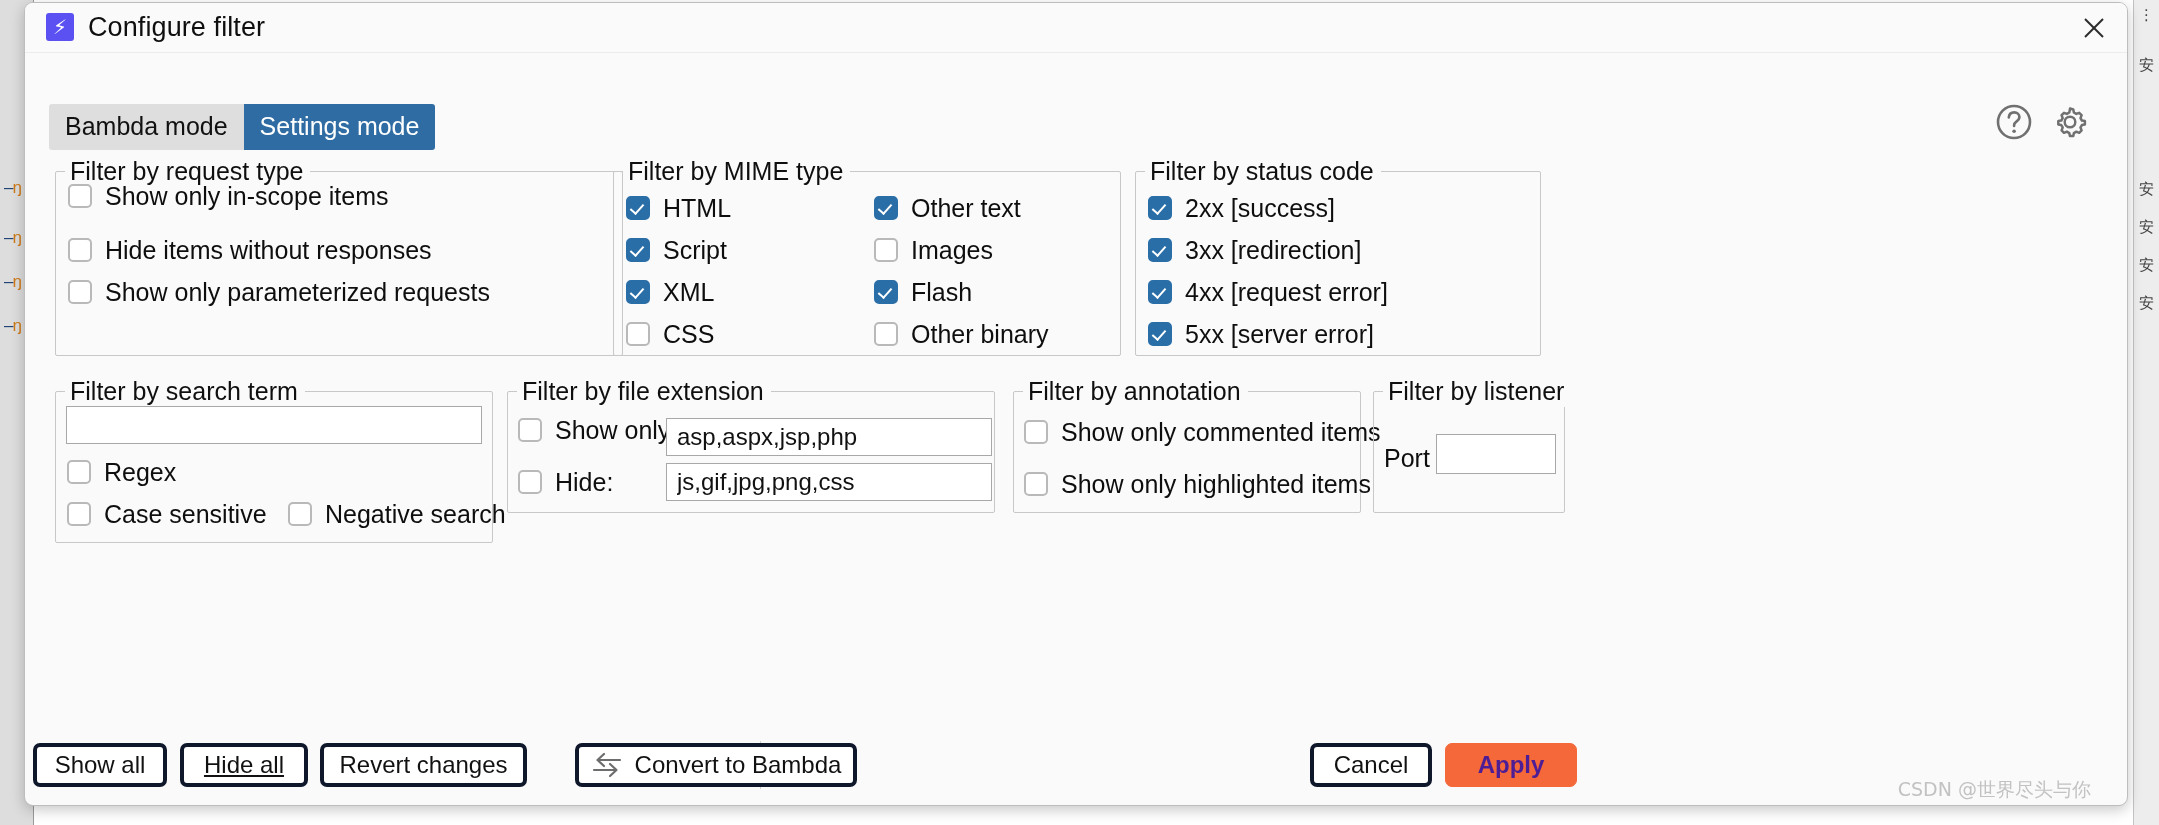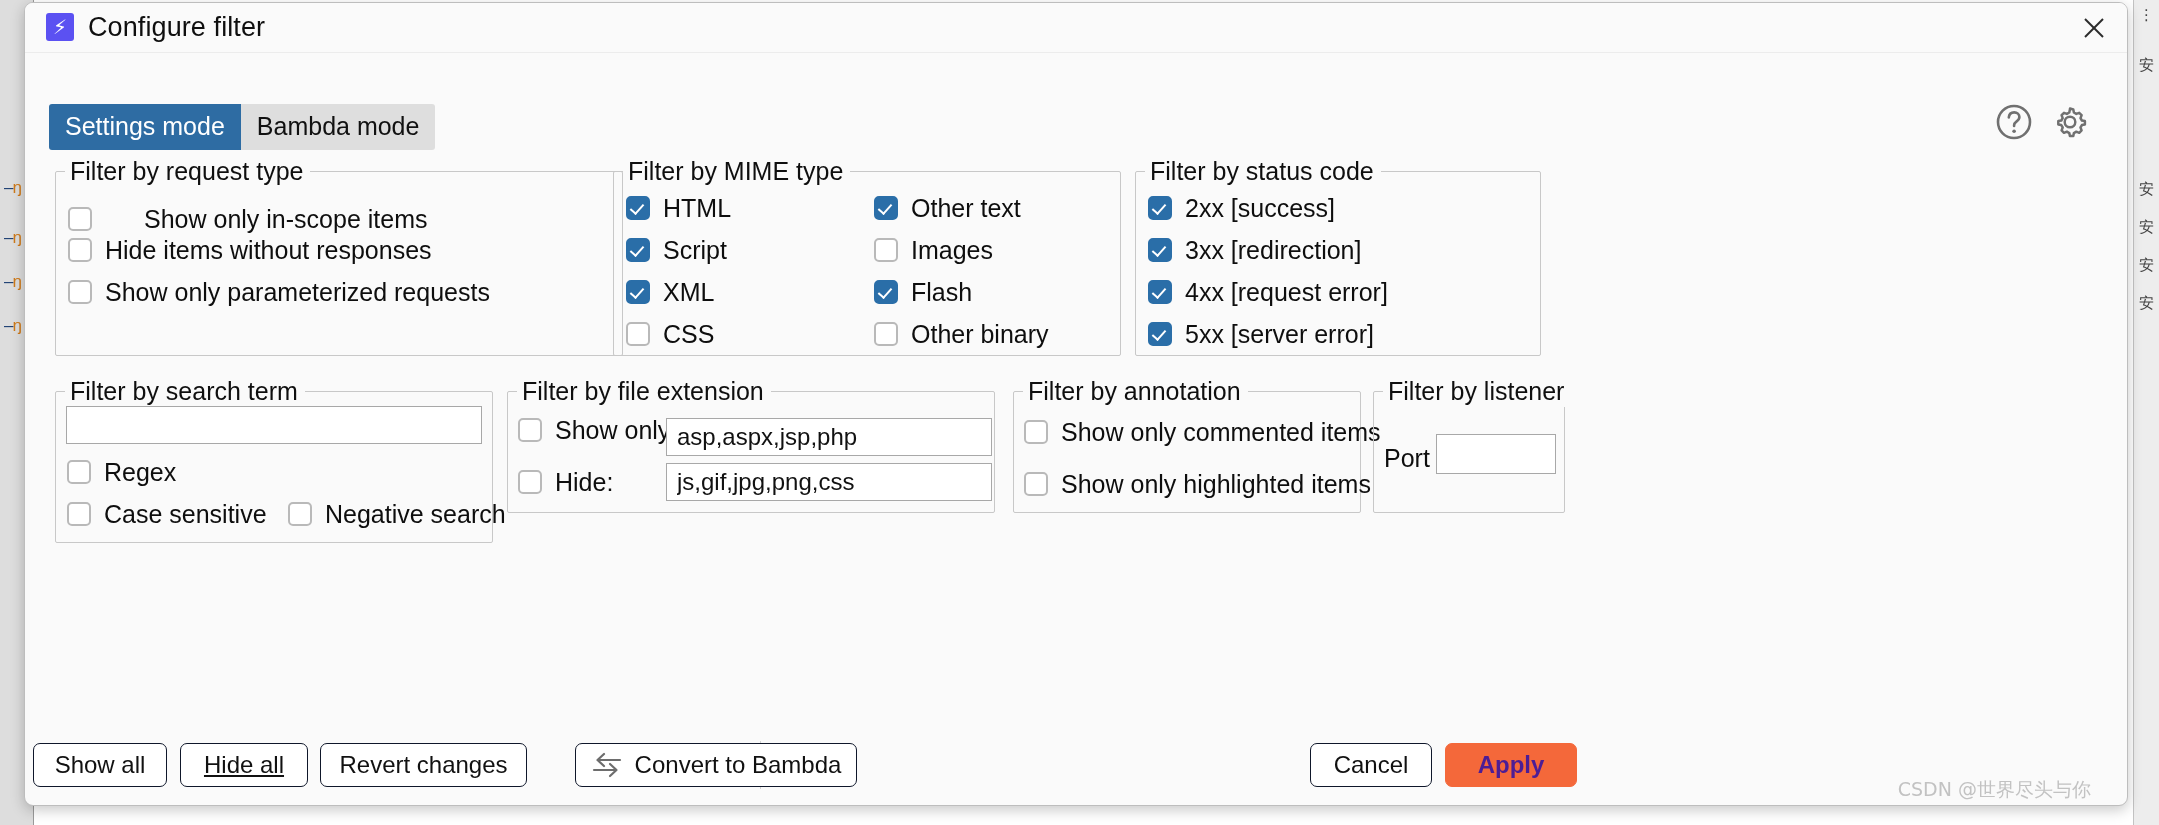--- a/index.html
+++ b/index.html
@@ -228,21 +228,21 @@
     font-size: 25px;
     line-height: 28px;
     color: #0e0e0e;
     white-space: nowrap;
   }
 
   
   .btn {
     position: absolute;
     background: #ffffff;
-    border: 1px solid #0f172a;
+    border: 4px solid #0f172a;
     border-radius: 7px;
     font-size: 24px;
     color: #111;
     cursor: pointer;
     box-sizing: border-box;
     font-family: "Liberation Sans", sans-serif;
     display: flex;
     align-items: center;
     justify-content: center;
     gap: 12px;
@@ -302,22 +302,22 @@
     <div id="dialog-title">Configure filter</div>
     <div id="close-btn">
       <svg width="38" height="38" viewBox="0 0 38 38" aria-hidden="true">
         <line x1="10" y1="10" x2="28" y2="28" stroke="#2b2b2b" stroke-width="2"></line>
         <line x1="28" y1="10" x2="10" y2="28" stroke="#2b2b2b" stroke-width="2"></line>
       </svg>
     </div>
   </div>
 
   <div id="tab-row">
+    <div class="tab inactive">Bambda mode</div>
     <div class="tab active">Settings mode</div>
-    <div class="tab inactive">Bambda mode</div>
   </div>
 
   <div id="help-icon-btn">
     <svg width="42" height="42" viewBox="0 0 42 42" aria-hidden="true">
       <circle cx="21" cy="21" r="16" fill="none" stroke="#707070" stroke-width="2.6"></circle>
       <path d="M15.8 16.4c0.3-3.2 2.6-5 5.4-5 2.9 0 5.2 1.9 5.2 4.7 0 2.4-1.4 3.4-3 4.5-1.5 1.1-2.3 1.9-2.3 3.6v0.7" fill="none" stroke="#707070" stroke-width="2.6" stroke-linecap="round"></path>
       <circle cx="21.1" cy="30.3" r="1.8" fill="#707070"></circle>
     </svg>
   </div>
 
@@ -326,21 +326,21 @@
       <g fill="none" stroke="#707070" stroke-width="2.5" stroke-linejoin="round">
         <path d="M21 7.5 l3.3 1.0 0.6 3.0 2.4 1.4 2.9-1.1 2.4 2.4 -1.1 2.9 1.4 2.4 3.0 0.6 0 3.4 -3.0 0.6 -1.4 2.4 1.1 2.9 -2.4 2.4 -2.9-1.1 -2.4 1.4 -0.6 3.0 -3.4 0 -0.6-3.0 -2.4-1.4 -2.9 1.1 -2.4-2.4 1.1-2.9 -1.4-2.4 -3.0-0.6 0-3.4 3.0-0.6 1.4-2.4 -1.1-2.9 2.4-2.4 2.9 1.1 2.4-1.4 0.6-3.0 z"></path>
         <circle cx="21" cy="21" r="5.3"></circle>
       </g>
     </svg>
   </div>
 
   <div class="group" style="left:30px; top:168px; width:568px; height:185px;">
     <div class="legend">Filter by request type</div>
 
-    <div class="cbrow" style="left:12px; top:33px;gap:39px;">
+    <div class="cbrow" style="left:12px; top:10px;">
       <span class="cb off"></span>
       <span class="cblabel">Show only in-scope items</span>
     </div>
     <div class="cbrow" style="left:12px; top:64px;">
       <span class="cb off"></span>
       <span class="cblabel">Hide items without responses</span>
     </div>
     <div class="cbrow" style="left:12px; top:106px;">
       <span class="cb off"></span>
       <span class="cblabel">Show only parameterized requests</span>

